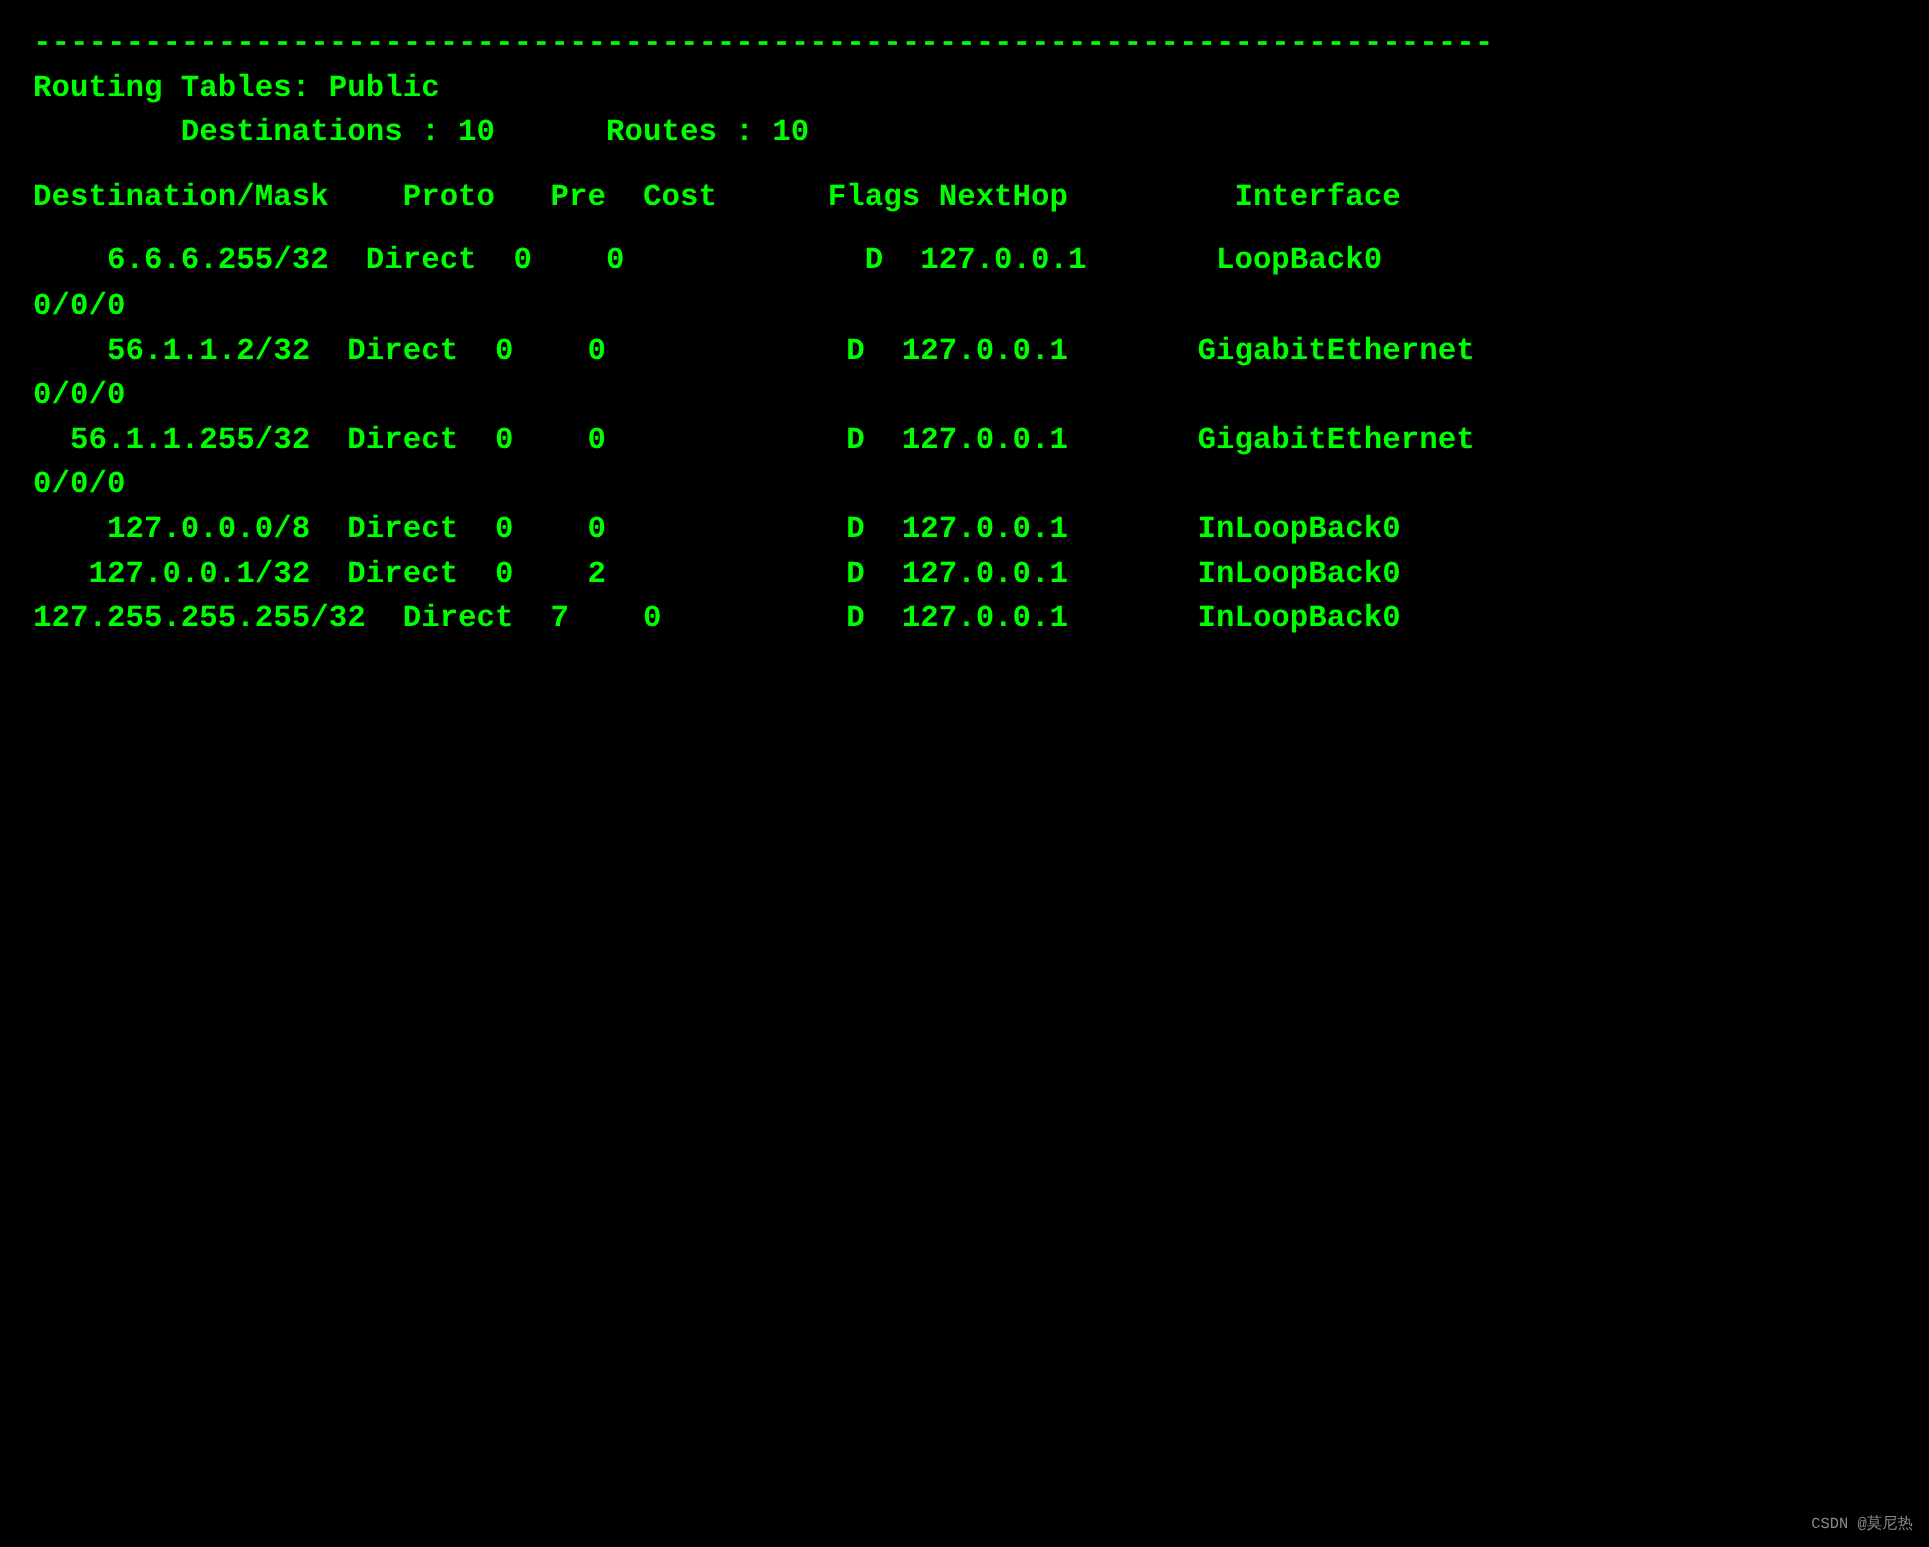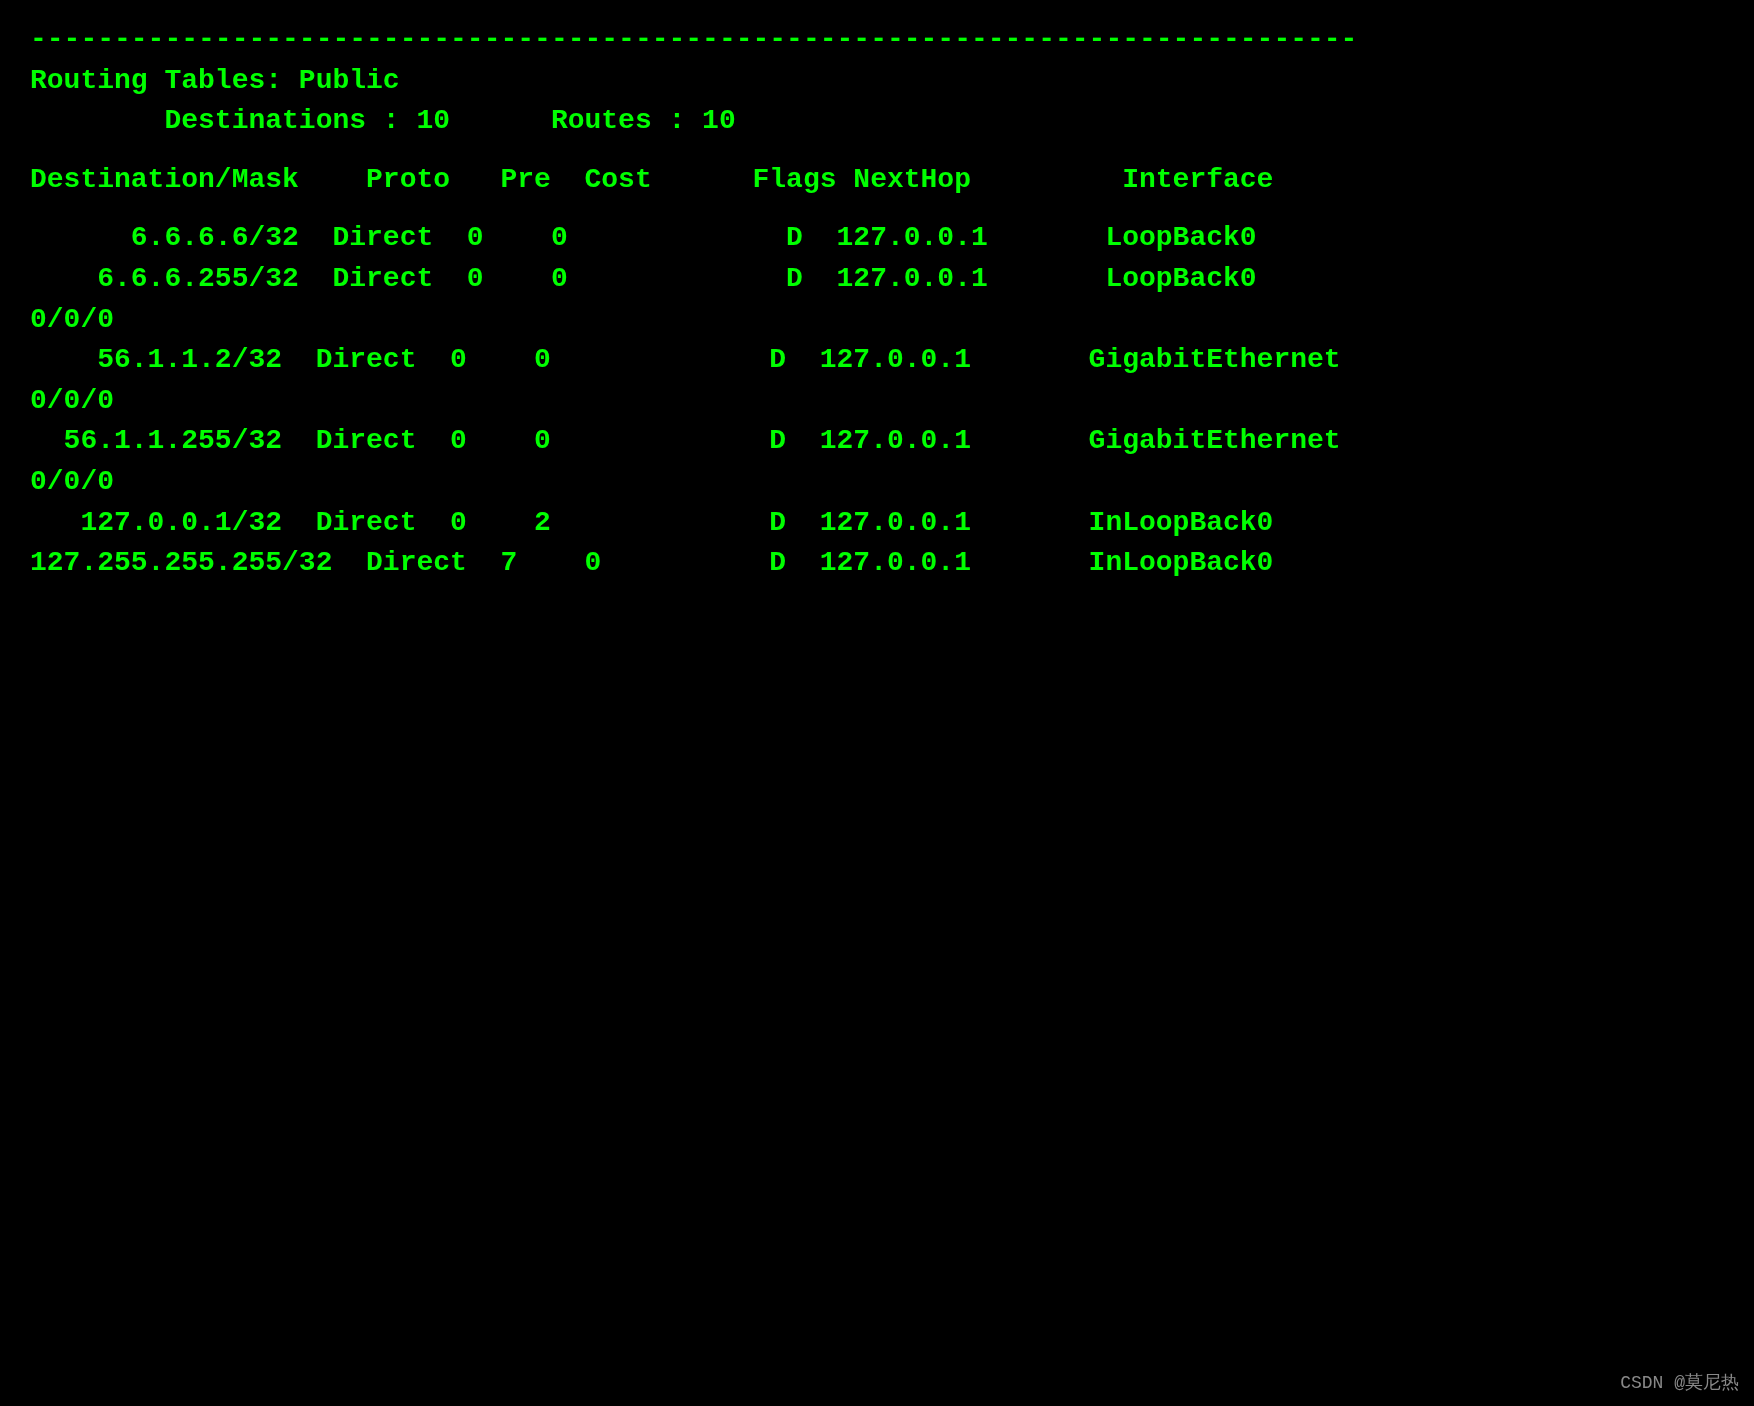--- a/index.html
+++ b/index.html
@@ -18,21 +18,21 @@
       min-height: 1406px;
       padding: 20px 30px;
       position: relative;
       line-height: 1.45;
     }
 
     .watermark {
       position: absolute;
       bottom: 10px;
       right: 15px;
-      font-size: 18px;
+      font-size: 14px;
       color: #888888;
       font-weight: normal;
     }
 
     .line {
       display: block;
       white-space: pre;
     }
 
     .section-gap {
@@ -43,24 +43,24 @@
 </head>
 <body>
 
 <div>
   <span class="line">-------------------------------------------------------------------------------</span>
   <span class="line">Routing Tables: Public</span>
   <span class="line">        Destinations : 10      Routes : 10</span>
   <span class="section-gap"></span>
   <span class="line">Destination/Mask    Proto   Pre  Cost      Flags NextHop         Interface</span>
   <span class="section-gap"></span>
-  <span class="line">      6.6.6.6/32  Direct  0    0             D  127.0.0.1       LoopBack0</span>
   <span class="line">    6.6.6.255/32  Direct  0    0             D  127.0.0.1       LoopBack0</span>
   <span class="line">0/0/0</span>
   <span class="line">    56.1.1.2/32  Direct  0    0             D  127.0.0.1       GigabitEthernet</span>
   <span class="line">0/0/0</span>
   <span class="line">  56.1.1.255/32  Direct  0    0             D  127.0.0.1       GigabitEthernet</span>
   <span class="line">0/0/0</span>
+  <span class="line">    127.0.0.0/8  Direct  0    0             D  127.0.0.1       InLoopBack0</span>
   <span class="line">   127.0.0.1/32  Direct  0    2             D  127.0.0.1       InLoopBack0</span>
   <span class="line">127.255.255.255/32  Direct  7    0          D  127.0.0.1       InLoopBack0</span>
 </div>
 
 <div class="watermark">CSDN @莫尼热</div>
 
 </body></html>

